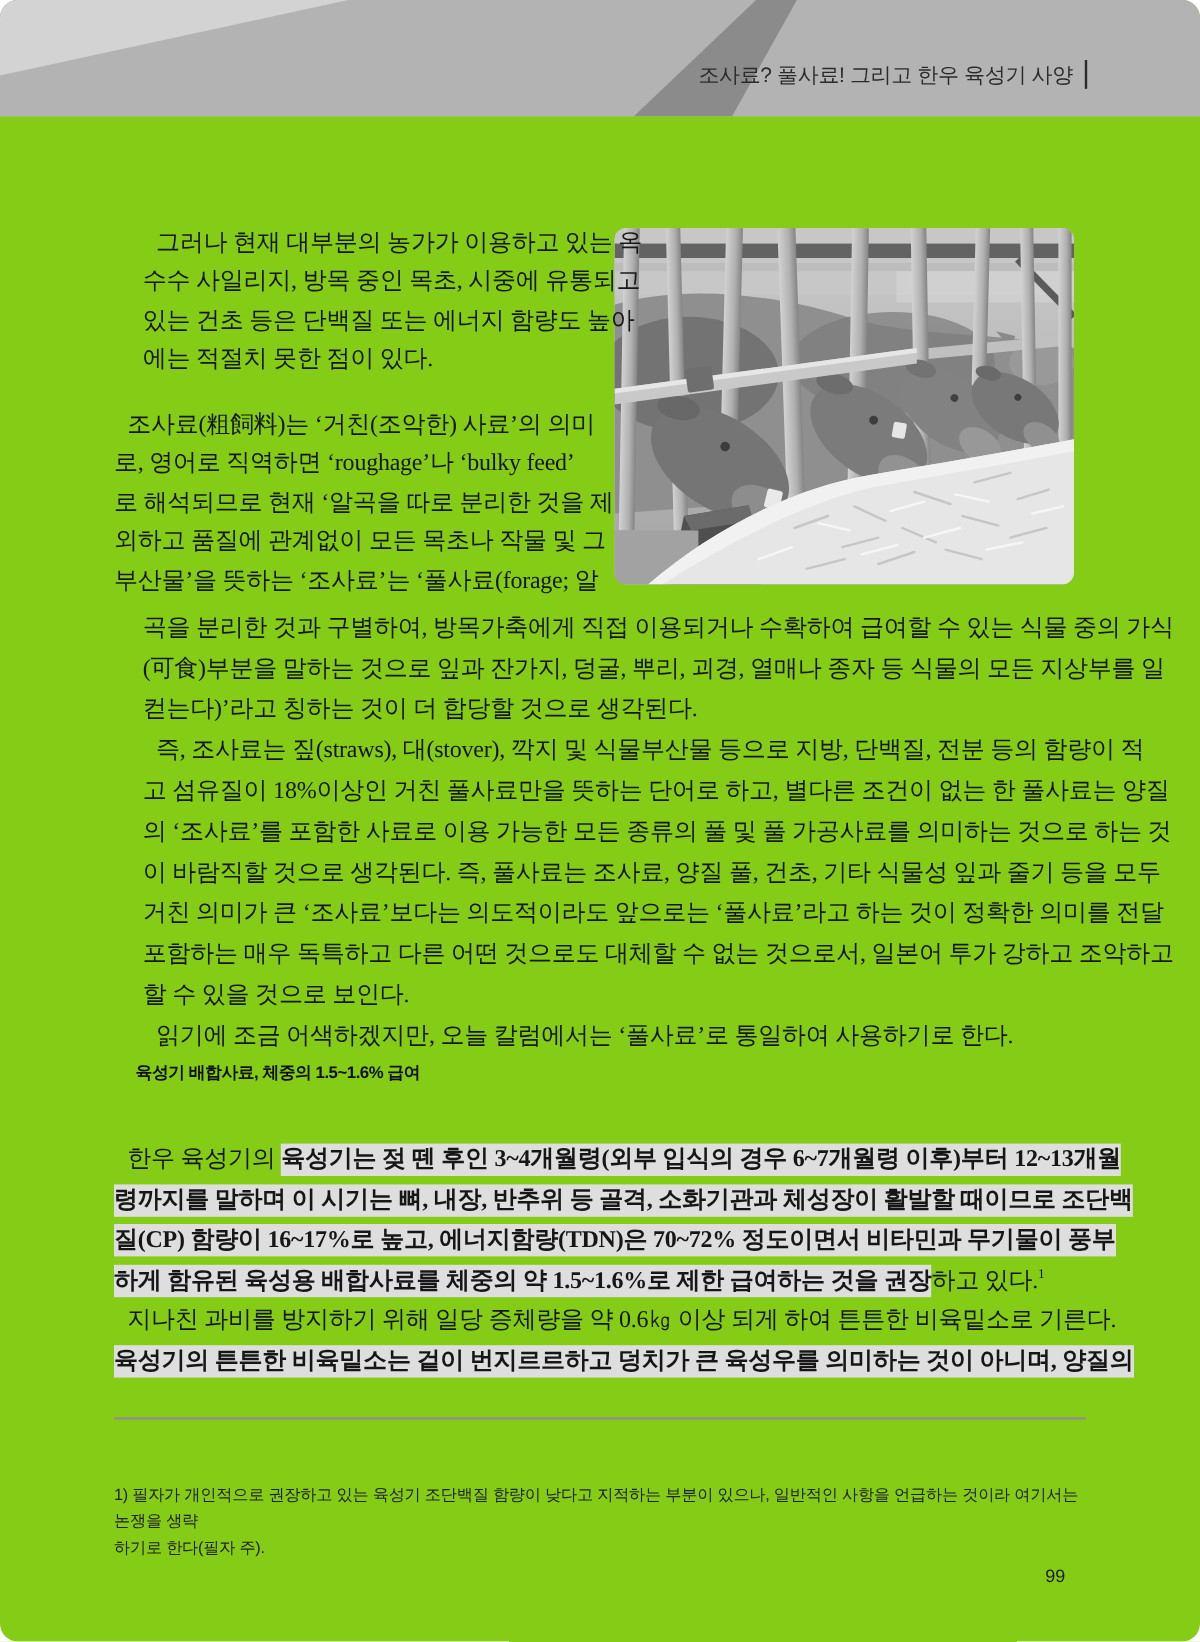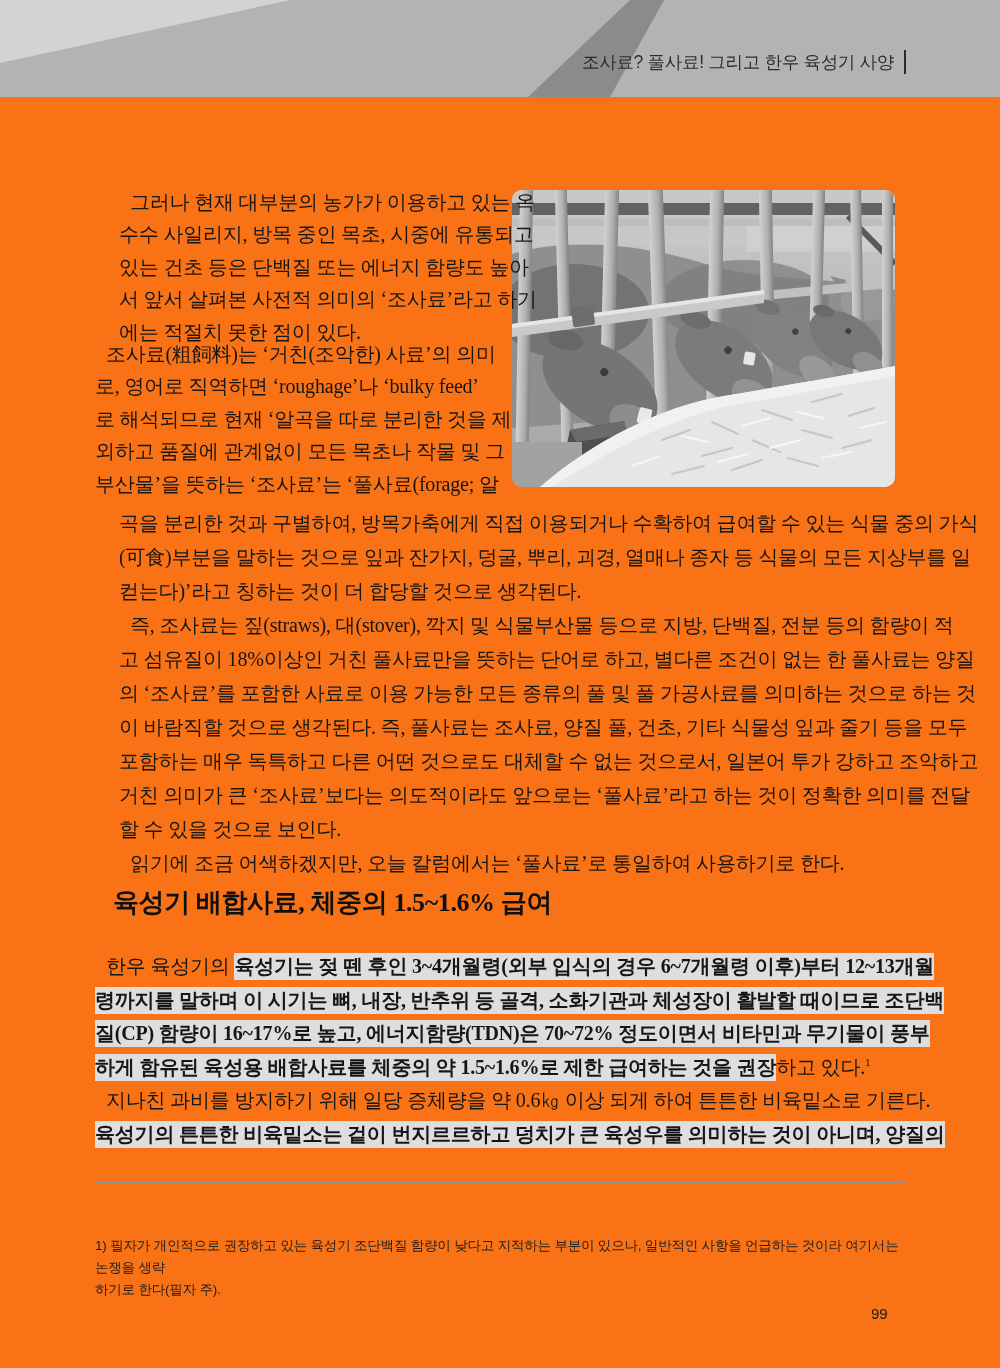--- a/index.html
+++ b/index.html
@@ -1,17 +1,17 @@
 <!DOCTYPE html>
 <html><head>
 <meta charset="utf-8">
 <style>
   html,body{margin:0;padding:0;background:#ffffff;}
-  .page{position:relative;width:1000px;height:1368px;background:#f97316;overflow:hidden;
-        font-family:"Liberation Serif", serif;color:#161616;}
+  .page{position:relative;width:1000px;height:1368px;background:#84cc16;overflow:hidden;
+        font-family:"Liberation Serif", serif;color:#161616;border-radius:15px;}
 
   
   .hdr{position:absolute;left:0;top:0;width:1000px;height:97px;background:#b3b3b3;}
   .hdr .tri{position:absolute;left:0;top:0;width:290px;height:63px;background:#d3d3d3;
             clip-path:polygon(0 0,100% 0,0 100%);}
   .hdr .stripe{position:absolute;left:500px;top:0;width:170px;height:97px;background:#8b8b8b;
             clip-path:polygon(76.5% 0,96.5% 0,64.7% 100%,16.5% 100%);}
   .hdr .ttl{position:absolute;top:50px;right:94px;display:flex;align-items:center;gap:10px;
             font-family:"Liberation Sans", sans-serif;font-size:17.5px;color:#2b2b2b;letter-spacing:-0.3px;}
   .hdr .bar{width:2px;height:24px;background:#2b2b2b;}
@@ -26,22 +26,22 @@
   .ln{white-space:nowrap;}
   .in{padding-left:11px;}
   .hl{background:#dedede;font-weight:bold;padding:2px 0 3px 0;}
   sup{font-size:11px;vertical-align:super;line-height:0;}
 
   #colA{left:95px;top:186px;width:410px;line-height:32.4px;margin-left:24px;}
   #colB{left:95px;top:338px;width:410px;line-height:32.4px;}
   #wide{left:95px;top:506px;width:812px;line-height:34px;margin-left:24px;}
   #sec {left:95px;top:950px;width:812px;line-height:33.6px;}
 
-  #heading{position:absolute;left:113px;top:885px;font-family:Liberation Serif, serif;
-           font-weight:bold;font-size:26px;color:#101010;letter-spacing:-0.4px;}
+  #heading{position:absolute;left:113px;top:885px;font-family:Liberation Sans, sans-serif;
+           font-weight:bold;font-size:14px;color:#101010;letter-spacing:-0.4px;}
 
   #fnrule{position:absolute;left:95px;top:1181px;width:810px;height:2px;background:#8f8f8f;}
   #footnote{left:95px;top:1195px;width:816px;font-family:"Liberation Sans", sans-serif;
             font-size:13.5px;line-height:22px;color:#222;letter-spacing:-0.2px;margin-top:40px;}
   #footnote .ln{white-space:normal;}
 
   #pagenum{position:absolute;left:871px;top:1290px;font-family:Liberation Sans, sans-serif;
            font-size:15px;color:#1c1c1c;margin-top:15px;}
 </style>
 </head>
@@ -160,40 +160,39 @@
         <line x1="348" y1="238" x2="374" y2="232"></line>
           <line x1="120" y1="276" x2="148" y2="266"></line>
       </g>
     </svg>
   </div>
 
   <div class="tb" id="colA">
       <div class="ln in"><span>그러나 현재 대부분의 농가가 이용하고 있는 옥</span></div>
       <div class="ln"><span>수수 사일리지, 방목 중인 목초, 시중에 유통되고</span></div>
       <div class="ln"><span>있는 건초 등은 단백질 또는 에너지 함량도 높아</span></div>
-      <div class="ln"><span>서 앞서 살펴본 사전적 의미의 ‘조사료’라고 하기</span></div>
       <div class="ln"><span>에는 적절치 못한 점이 있다.</span></div>
     </div>
   <div class="tb" id="colB">
       <div class="ln in"><span>조사료(粗飼料)는 ‘거친(조악한) 사료’의 의미</span></div>
       <div class="ln"><span>로, 영어로 직역하면 ‘roughage’나 ‘bulky feed’</span></div>
       <div class="ln"><span>로 해석되므로 현재 ‘알곡을 따로 분리한 것을 제</span></div>
       <div class="ln"><span>외하고 품질에 관계없이 모든 목초나 작물 및 그</span></div>
       <div class="ln"><span>부산물’을 뜻하는 ‘조사료’는 ‘풀사료(forage; 알</span></div>
     </div>
   <div class="tb" id="wide">
       <div class="ln"><span>곡을 분리한 것과 구별하여, 방목가축에게 직접 이용되거나 수확하여 급여할 수 있는 식물 중의 가식</span></div>
       <div class="ln"><span>(可食)부분을 말하는 것으로 잎과 잔가지, 덩굴, 뿌리, 괴경, 열매나 종자 등 식물의 모든 지상부를 일</span></div>
       <div class="ln"><span>컫는다)’라고 칭하는 것이 더 합당할 것으로 생각된다.</span></div>
       <div class="ln in"><span>즉, 조사료는 짚(straws), 대(stover), 깍지 및 식물부산물 등으로 지방, 단백질, 전분 등의 함량이 적</span></div>
       <div class="ln"><span>고 섬유질이 18%이상인 거친 풀사료만을 뜻하는 단어로 하고, 별다른 조건이 없는 한 풀사료는 양질</span></div>
       <div class="ln"><span>의 ‘조사료’를 포함한 사료로 이용 가능한 모든 종류의 풀 및 풀 가공사료를 의미하는 것으로 하는 것</span></div>
       <div class="ln"><span>이 바람직할 것으로 생각된다. 즉, 풀사료는 조사료, 양질 풀, 건초, 기타 식물성 잎과 줄기 등을 모두</span></div>
+      <div class="ln"><span>거친 의미가 큰 ‘조사료’보다는 의도적이라도 앞으로는 ‘풀사료’라고 하는 것이 정확한 의미를 전달</span></div>
       <div class="ln"><span>포함하는 매우 독특하고 다른 어떤 것으로도 대체할 수 없는 것으로서, 일본어 투가 강하고 조악하고</span></div>
-      <div class="ln"><span>거친 의미가 큰 ‘조사료’보다는 의도적이라도 앞으로는 ‘풀사료’라고 하는 것이 정확한 의미를 전달</span></div>
       <div class="ln"><span>할 수 있을 것으로 보인다.</span></div>
       <div class="ln in"><span>읽기에 조금 어색하겠지만, 오늘 칼럼에서는 ‘풀사료’로 통일하여 사용하기로 한다.</span></div>
     </div>
 
   <div id="heading">육성기 배합사료, 체중의 1.5~1.6% 급여</div>
 
   <div class="tb" id="sec">
       <div class="ln in"><span>한우 육성기의 </span><span class="hl">육성기는 젖 뗀 후인 3~4개월령(외부 입식의 경우 6~7개월령 이후)부터 12~13개월</span></div>
       <div class="ln"><span class="hl">령까지를 말하며 이 시기는 뼈, 내장, 반추위 등 골격, 소화기관과 체성장이 활발할 때이므로 조단백</span></div>
       <div class="ln"><span class="hl">질(CP) 함량이 16~17%로 높고, 에너지함량(TDN)은 70~72% 정도이면서 비타민과 무기물이 풍부</span></div>

